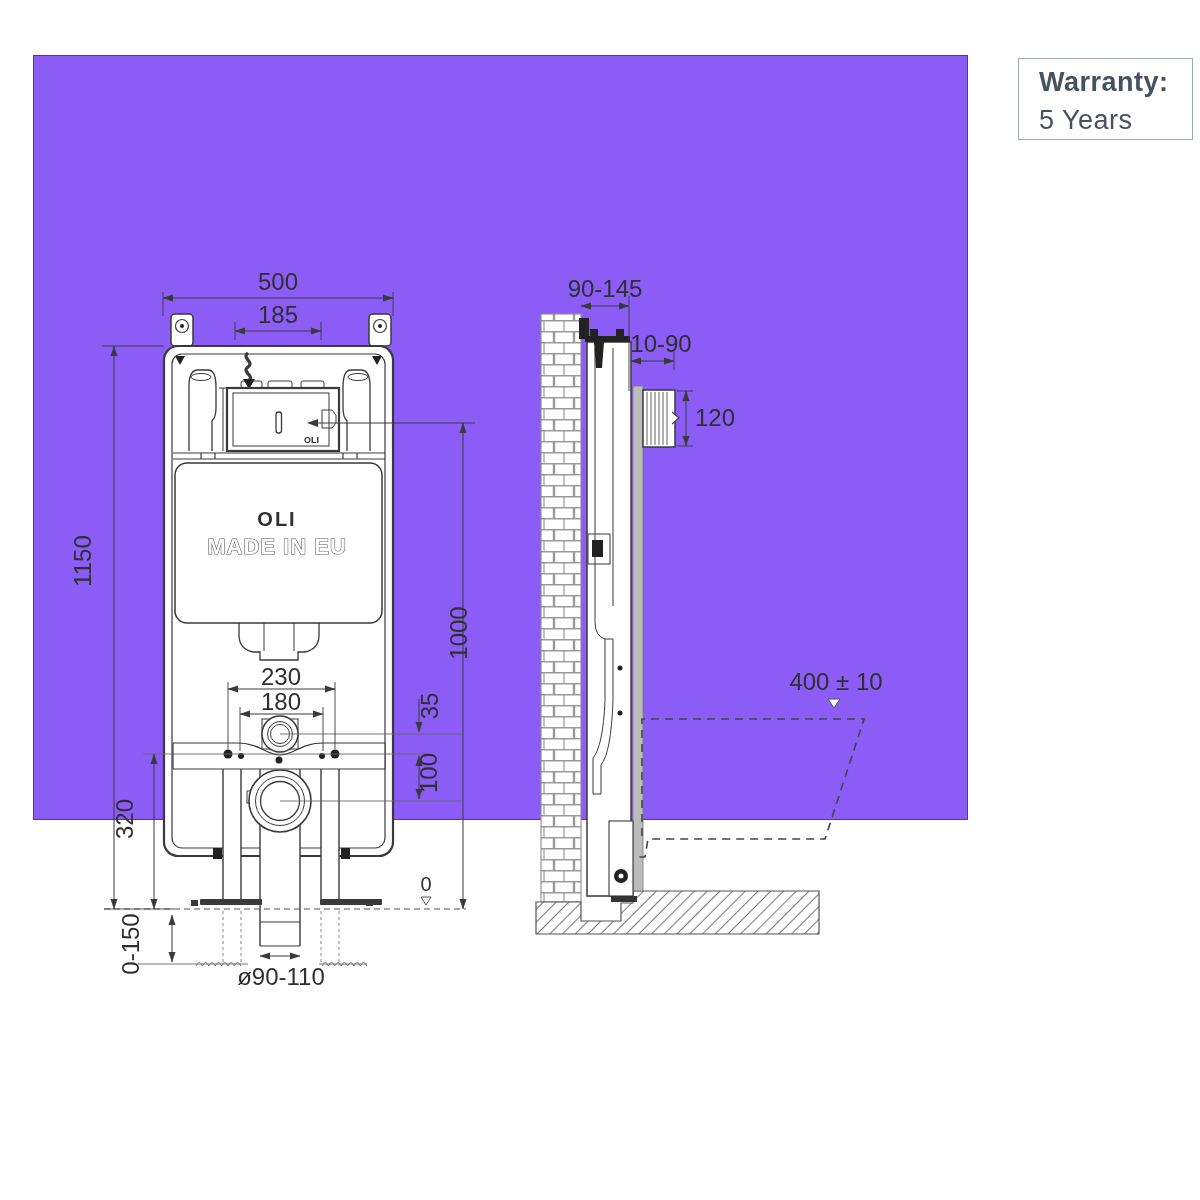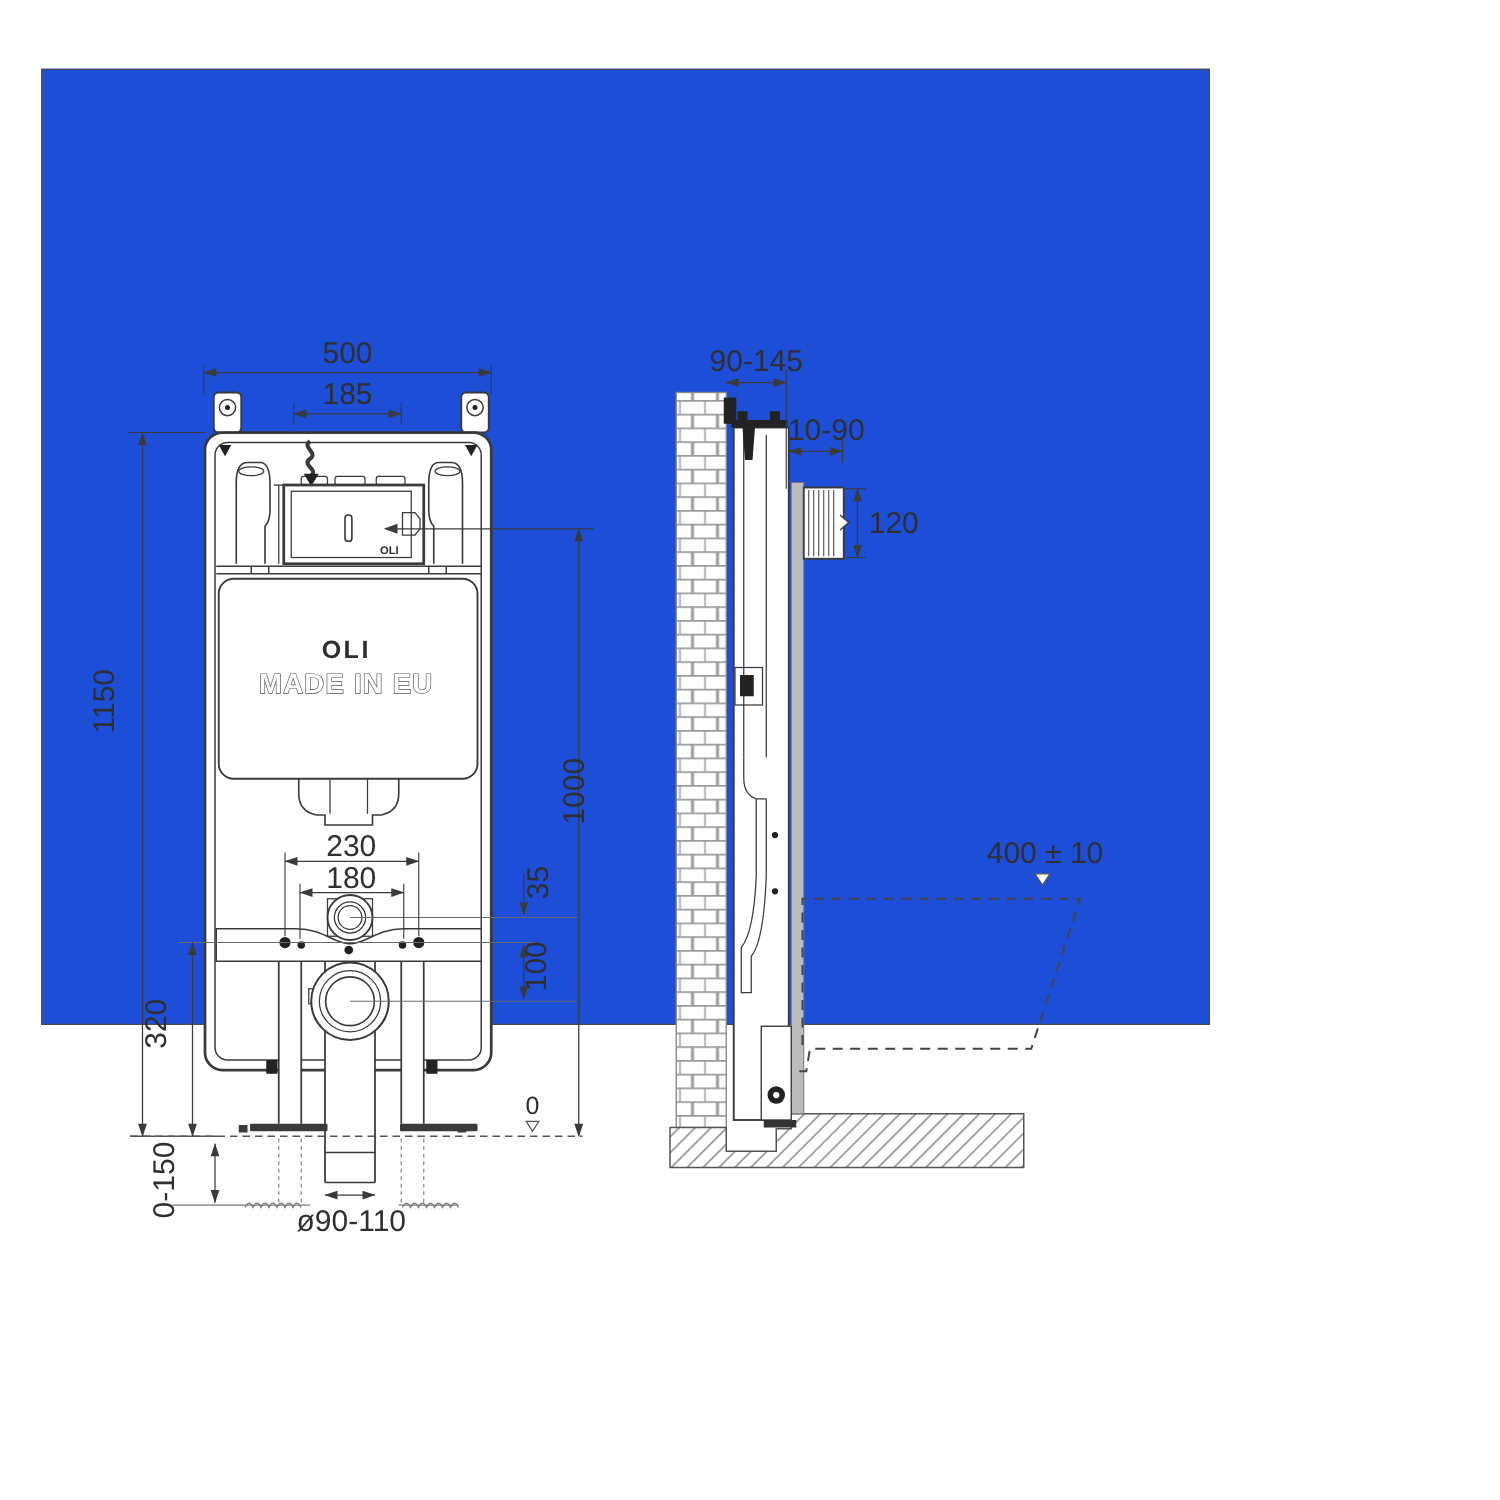--- a/index.html
+++ b/index.html
@@ -1,19 +1,19 @@
 <!DOCTYPE html>
 <html><head>
 <meta charset="utf-8">
 <style>
   html,body{margin:0;padding:0;background:#fff;}
   .page{position:relative;width:1200px;height:1200px;background:#fff;overflow:hidden;
         font-family:"Liberation Sans",sans-serif;}
   .diagram-box{position:absolute;left:33px;top:55px;width:935px;height:765px;
-        border:1.5px solid #4a4a4a;background:#1d4ed8;box-sizing:border-box;}
+        border:1.5px solid #4a4a4a;background:#8b5cf6;box-sizing:border-box;}
   .diagram-box svg{display:block;}
   .warranty-box{position:absolute;left:1018px;top:58px;width:175px;height:82px;
         border:1.5px solid #9fa8ae;box-sizing:border-box;padding:8px 0 0 20px;}
   .w-title{font-size:27px;font-weight:bold;color:#46525e;letter-spacing:0.5px;}
   .w-value{font-size:27px;color:#46525e;margin-top:7px;letter-spacing:0.5px;}
   text{font-family:"Liberation Sans",sans-serif;fill:#2f2f2f;}
   .dim{font-size:24px;}
   .dim-sm{font-size:20px;}
   .brand{font-size:20px;font-weight:bold;letter-spacing:2px;}
   .madein{font-size:22px;font-weight:bold;letter-spacing:1px;fill:#fff;stroke:#555;
@@ -303,14 +303,18 @@
         </g>
       </g>
 
       <text class="dim" x="571" y="241" text-anchor="middle">90-145</text>
       <text class="dim" x="627" y="296" text-anchor="middle">10-90</text>
       <text class="dim" x="661" y="370">120</text>
       <text class="dim" x="802" y="634" text-anchor="middle">400 ± 10</text>
     </svg>
   </div>
 
+  <div class="warranty-box">
+    <div class="w-title">Warranty:</div>
+    <div class="w-value">5 Years</div>
+  </div>
 
 </div>
 
 </body></html>

